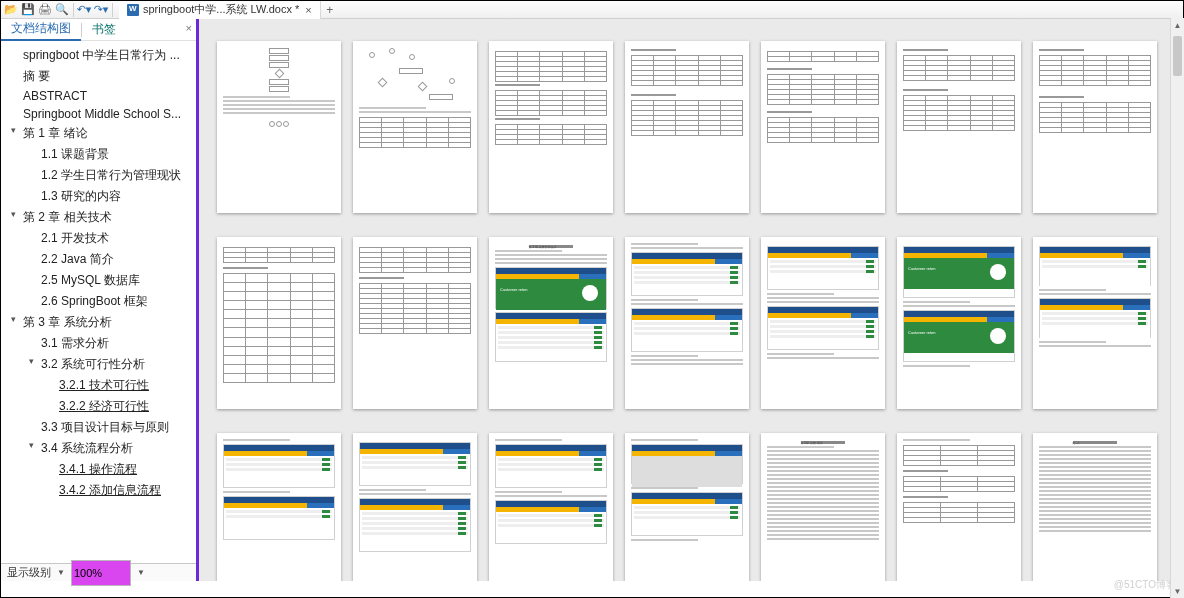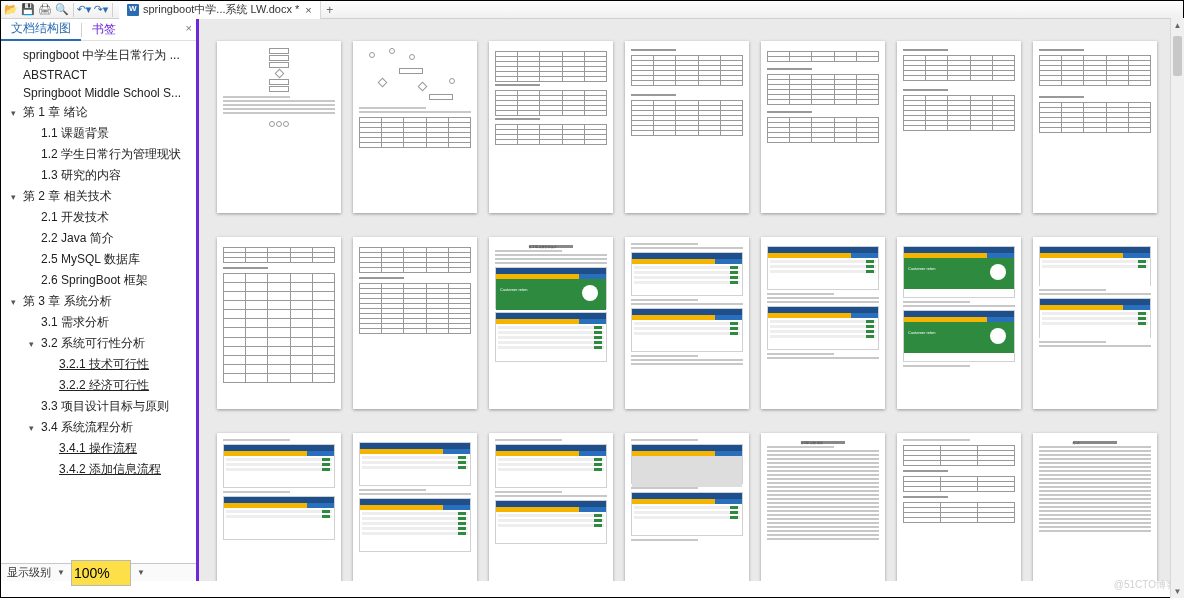--- a/index.html
+++ b/index.html
@@ -11,34 +11,34 @@
     .tabstrip { display: flex; align-items: center; margin-left: 4px; height: 100%; }
     .doctab { height: 18px; display: flex; align-items: center; padding: 0 8px; border-right: 1px solid #d8d8d8; background: #fff; font-size: 11px; color: #333; gap: 4px; }
     .doctab .docicon { width: 12px; height: 12px; background: #2b6cb0; border-radius: 1px; position: relative; }
     .doctab .docicon::after { content:"W"; color:#fff; font-size:8px; font-weight:bold; position:absolute; left:2px; top:0; }
     .doctab .x { color:#555; font-size:11px; margin-left:2px; cursor:pointer; }
     .addtab { width:18px; height:18px; display:flex; align-items:center; justify-content:center; color:#666; cursor:pointer; }
 
     .main { display:flex; height:562px; }
     .sidebar { width:198px; display:flex; flex-direction:column; border-right:3px solid #6d28d9; }
     .sidetabs { height:22px; display:flex; align-items:center; background:#fff; border-bottom:1px solid #e0e0e0; position:relative; }
-    .sidetab { padding: 0 10px; height:22px; display:flex; align-items:center; font-size:12px; color:#6d28d9; cursor:pointer; }
+    .sidetab { padding: 0 10px; height:22px; display:flex; align-items:center; font-size:12px; color:#0f766e; cursor:pointer; }
     .sidetab.active { color:#2b6cb0; border-bottom:2px solid #2b6cb0; font-weight:500; }
     .sidesep { width:1px; height:14px; background:#d0d0d0; }
     .side-x { position:absolute; right:4px; top:3px; font-size:11px; color:#777; cursor:pointer; }
 
     .outline { flex:1; overflow-y:auto; padding: 4px 0; }
-    .outline-item { padding: 2px 0; font-size:12px; color:#222; cursor:pointer; white-space:nowrap; overflow:hidden; text-overflow:ellipsis; display:flex; align-items:center; }
+    .outline-item { padding: 2px 0; font-size:12px; color:#222; cursor:pointer; white-space:nowrap; overflow:hidden; text-overflow:ellipsis; display:flex; align-items:flex-start; }
     .outline-item .twist { display:inline-block; width:10px; color:#555; font-size:9px; margin-right:2px; }
     .lvl1 { padding-left: 10px; }
     .lvl2 { padding-left: 28px; }
     .lvl3 { padding-left: 46px; text-decoration: underline; }
 
     .statusbar { height:18px; border-top:1px solid #c8c8c8; display:flex; align-items:center; padding:0 6px; gap:6px; background:#fafafa; font-size:11px; color:#333; }
-    .zoom-select { border:1px solid #b8b8b8; font-size:14px; height:15px; padding:12px 2px; background:#fde047; }
+    .zoom-select { border:1px solid #b8b8b8; font-size:11px; height:15px; padding:12px 2px; background:#d946ef; }
 
     .thumbgrid { flex:1; background:#eaeaea; overflow:auto; padding: 22px 18px; display:grid; grid-template-columns: repeat(7, 124px); grid-auto-rows: 172px; gap: 24px 12px; align-content:start; justify-content:start; }
     .page { width:124px; height:172px; background:#fff; box-shadow: 0 1px 3px rgba(0,0,0,0.35); padding:6px; font-size:3px; color:#444; overflow:hidden; position:relative; cursor:pointer; }
 
     .minitxt { display:flex; flex-direction:column; gap:2px; }
     .ln { height:2px; background:#c8c8c8; }
     .ln.h { height:3px; background:#888; width:40%; margin:2px auto; }
     .ln.s { width:60%; }
 
     .tbl { width:100%; border-collapse:collapse; margin-top:4px; }
@@ -100,20 +100,24 @@
       <div class="sidetab">书签</div>
       <div class="side-x">×</div>
     </div>
     <div class="outline" id="outline">
         <div class="outline-item lvl1">
           <span class="twist"></span>
           <span>springboot 中学生日常行为 ...</span>
         </div>
         <div class="outline-item lvl1">
           <span class="twist"></span>
+          <span>摘  要</span>
+        </div>
+        <div class="outline-item lvl1">
+          <span class="twist"></span>
           <span>ABSTRACT</span>
         </div>
         <div class="outline-item lvl1">
           <span class="twist"></span>
           <span>Springboot Middle School S...</span>
         </div>
         <div class="outline-item lvl1">
           <span class="twist">▾</span>
           <span>第 1 章  绪论</span>
         </div>

